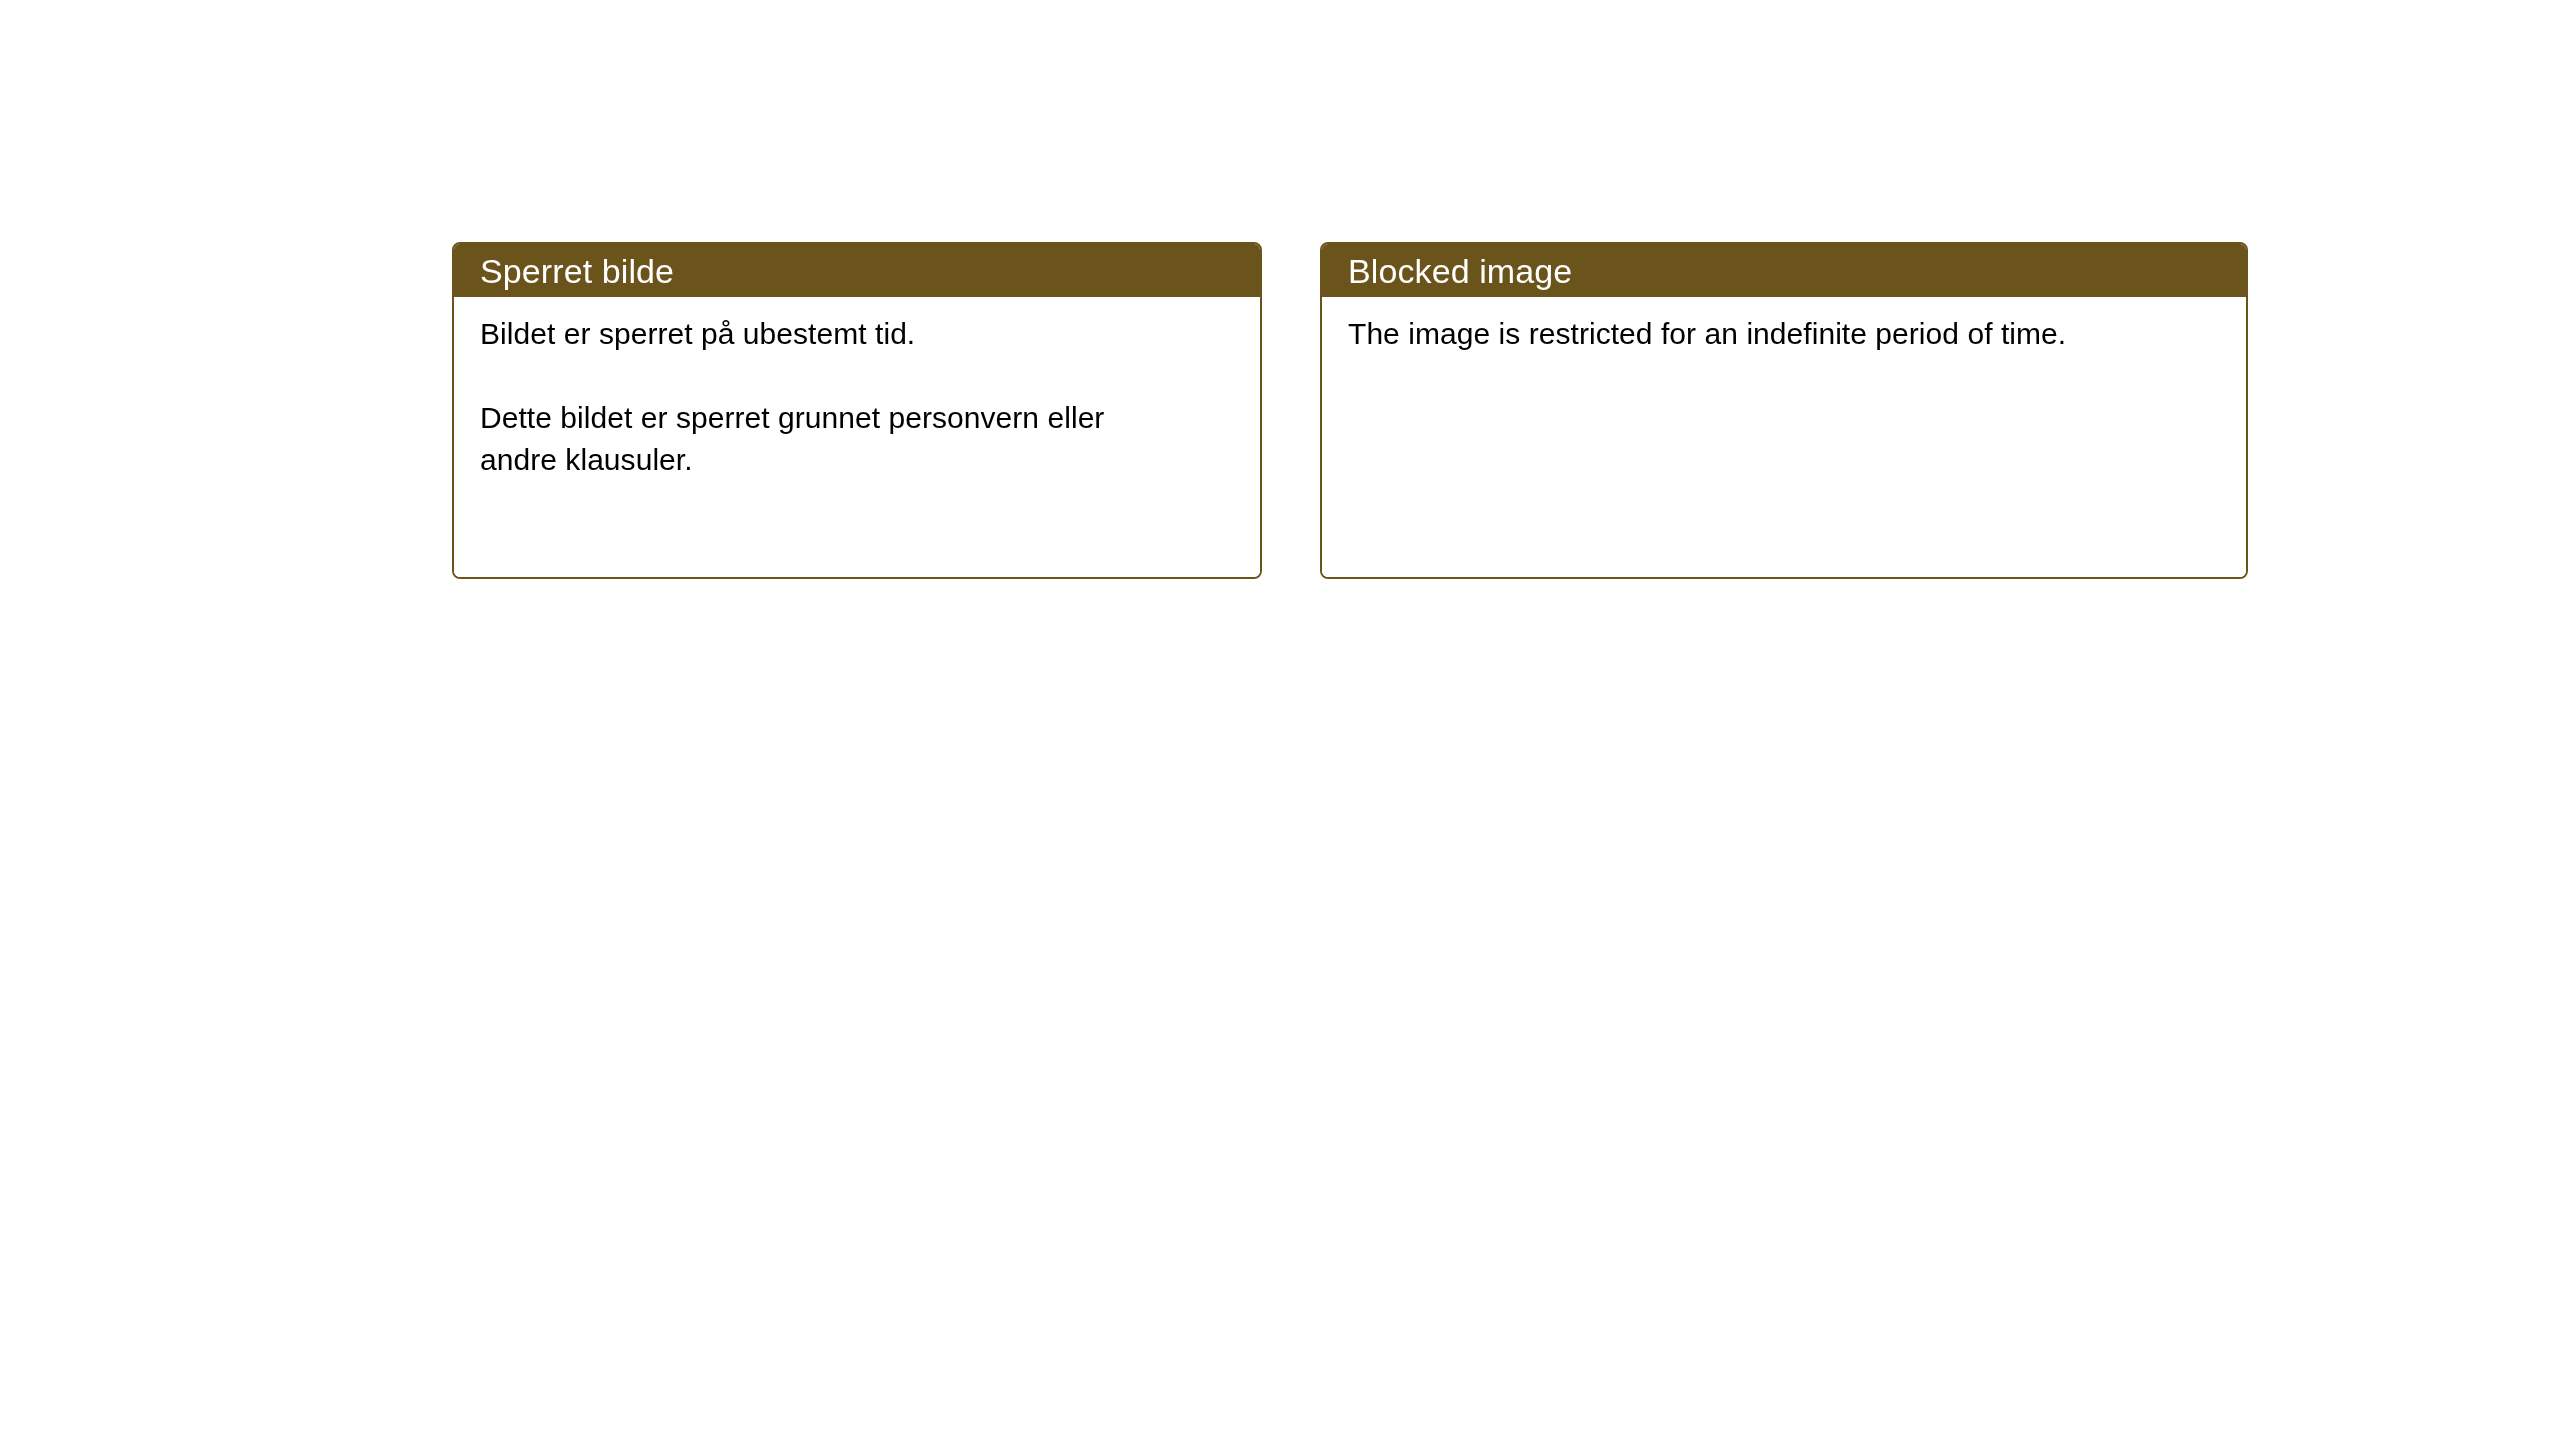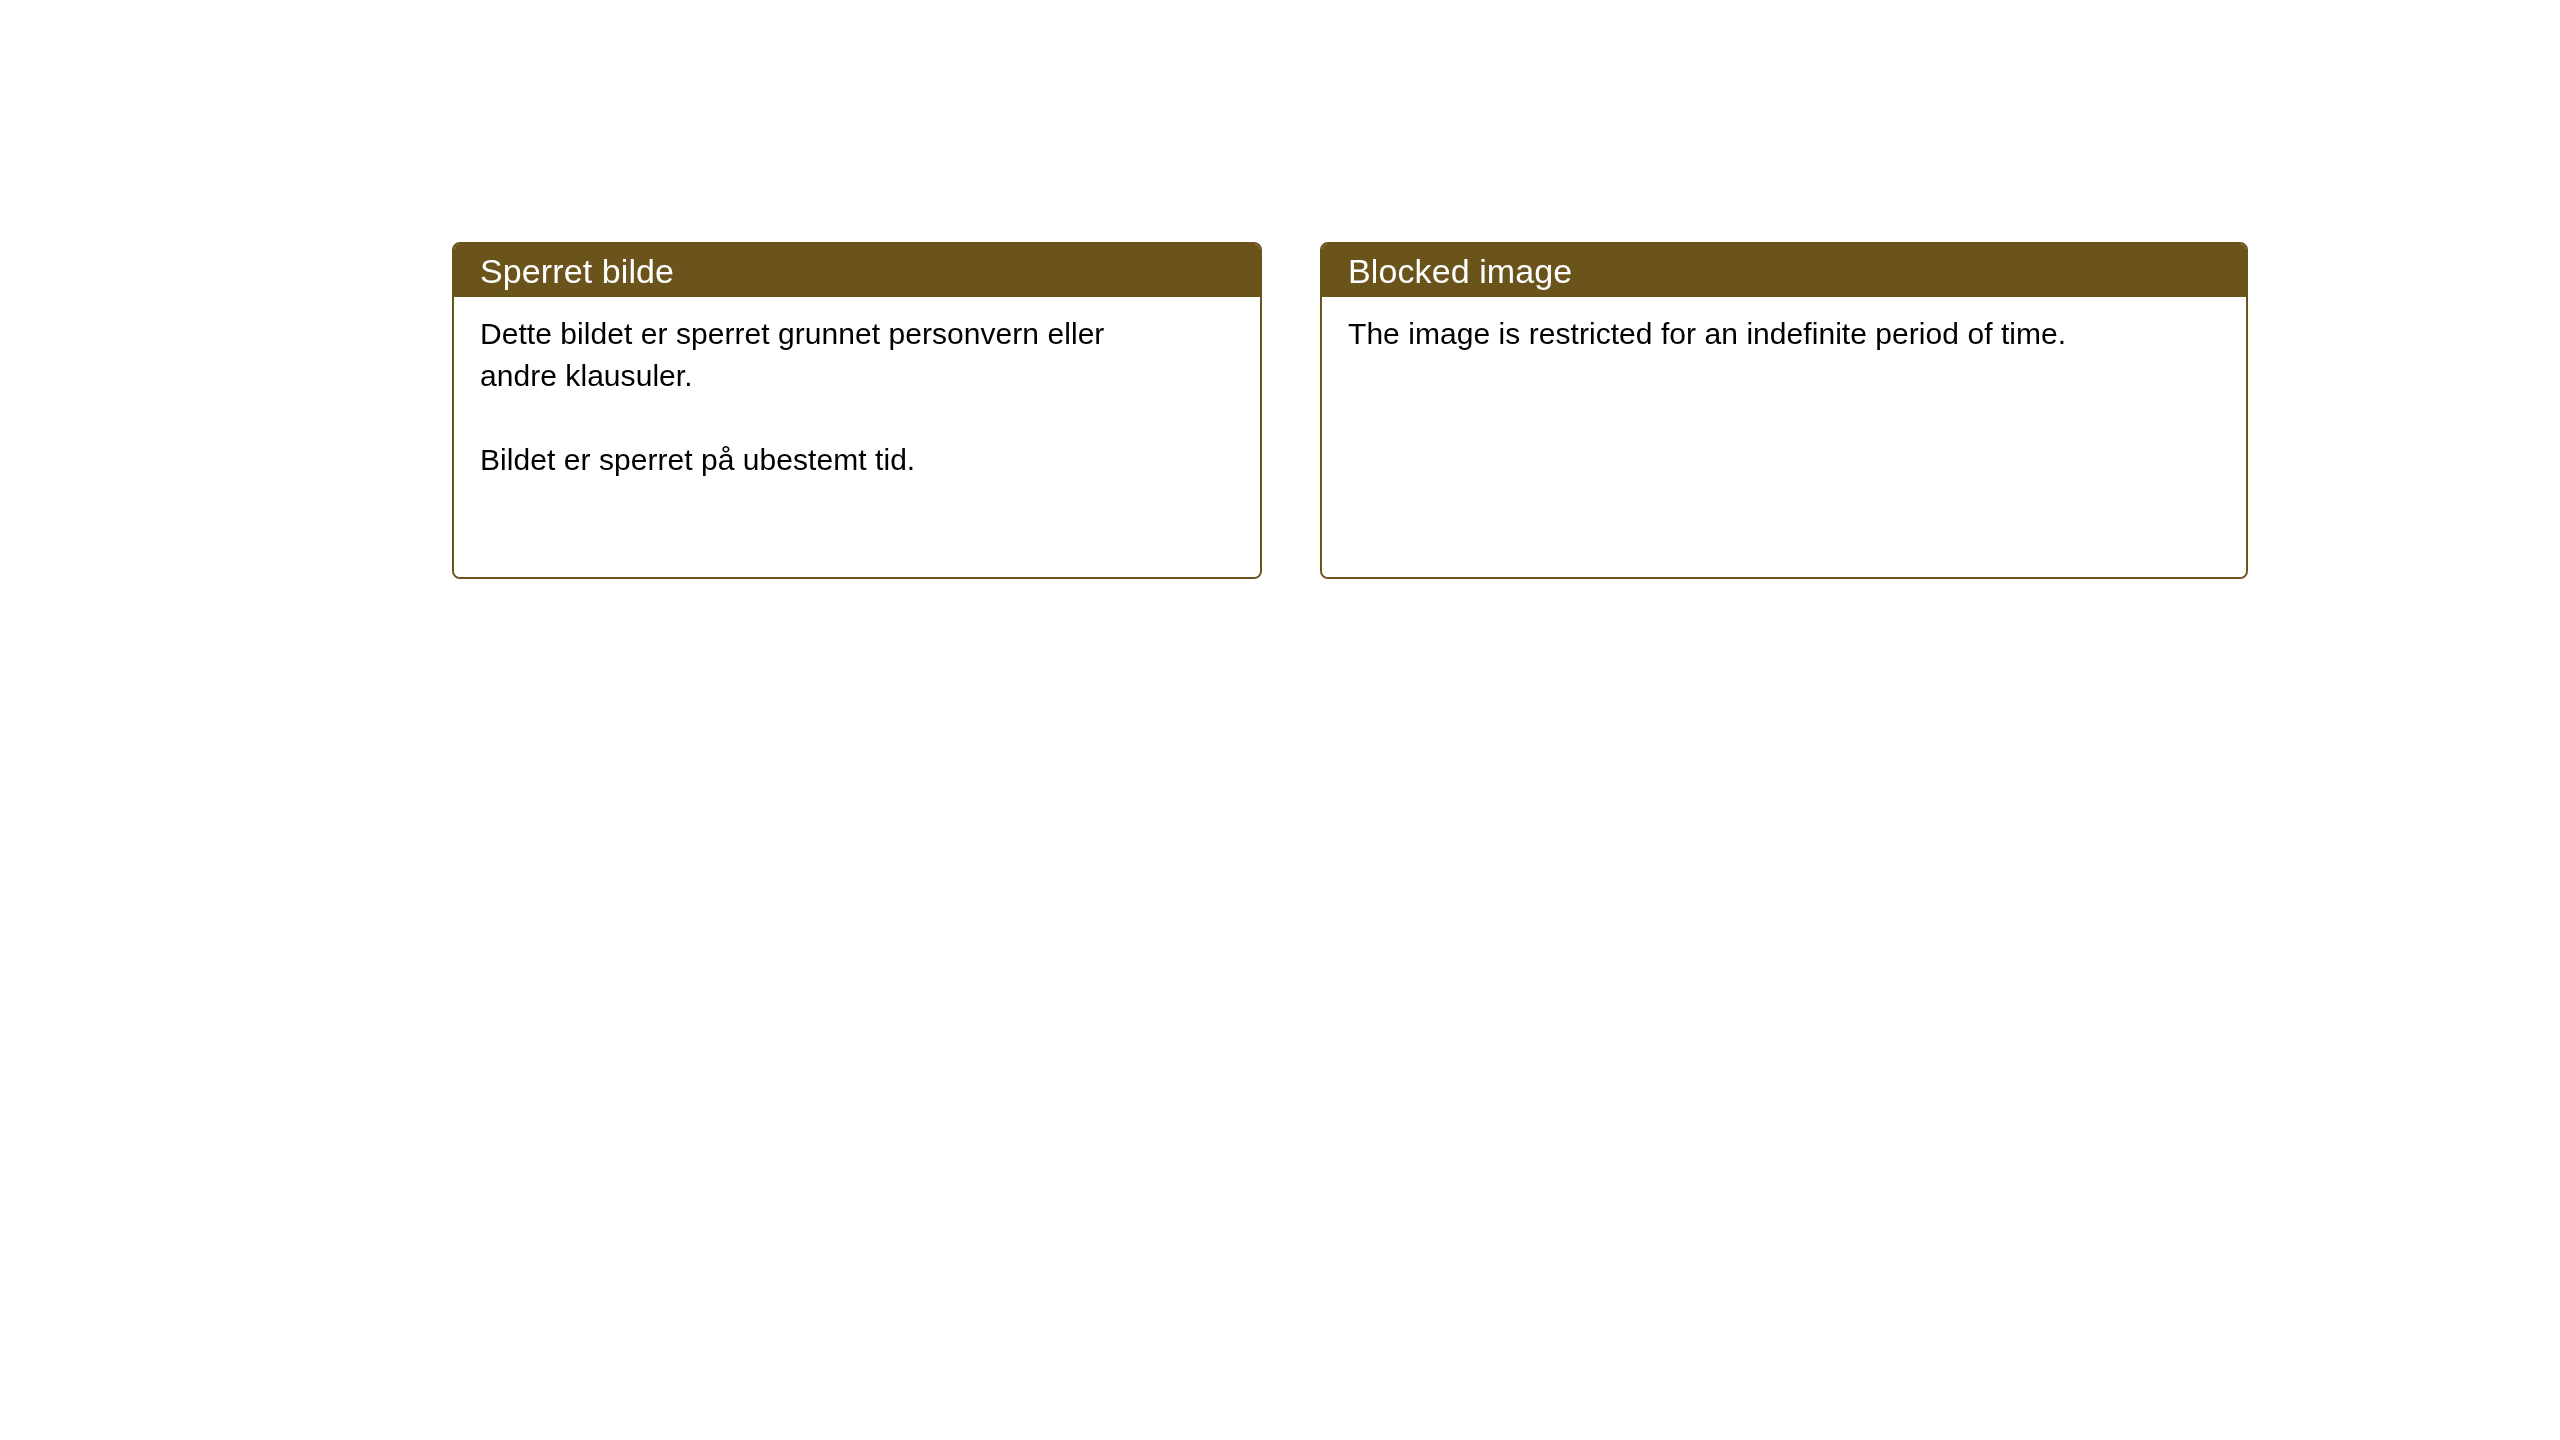--- a/index.html
+++ b/index.html
@@ -102,22 +102,22 @@
 
 <div class="stage">
 
   <div class="cards-row">
 
     <section class="notice-card card-no">
       <header class="card-header">
         <span class="card-header-title">Sperret bilde</span>
       </header>
       <div class="card-body">
+        <p class="card-paragraph">Bildet er sperret på ubestemt tid.</p>
         <p class="card-paragraph">Dette bildet er sperret grunnet personvern eller andre klausuler.</p>
-        <p class="card-paragraph">Bildet er sperret på ubestemt tid.</p>
       </div>
     </section>
 
     <section class="notice-card card-en">
       <header class="card-header">
         <span class="card-header-title">Blocked image</span>
       </header>
       <div class="card-body">
         <p class="card-paragraph">The image is restricted for an indefinite period of time.</p>
       </div>

